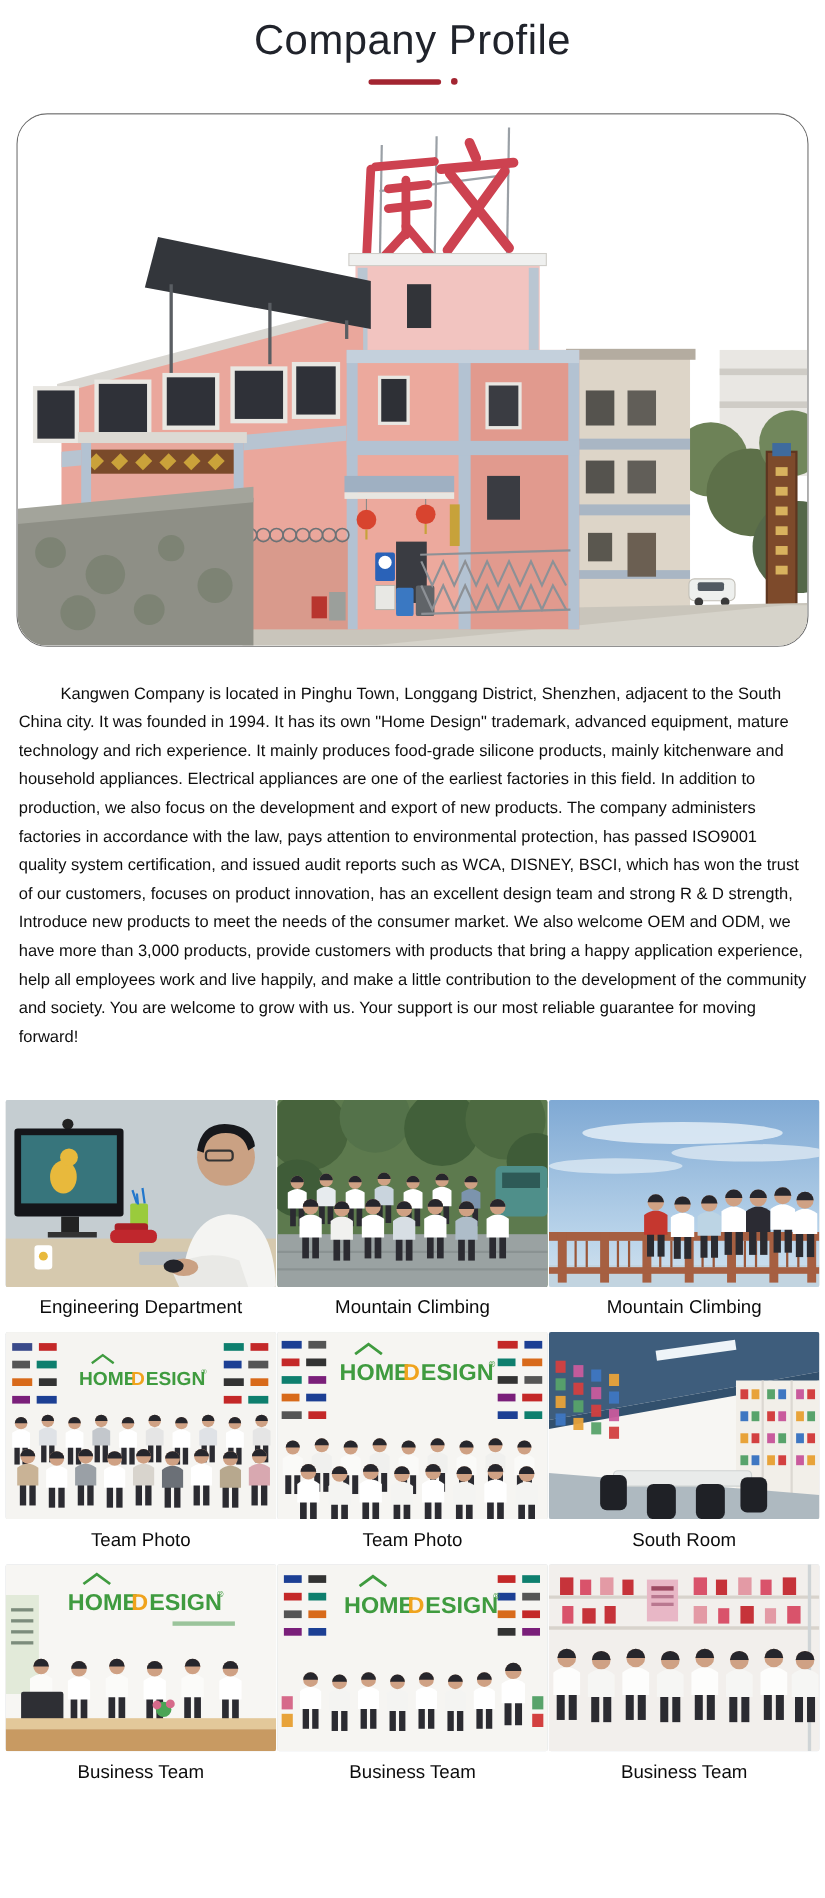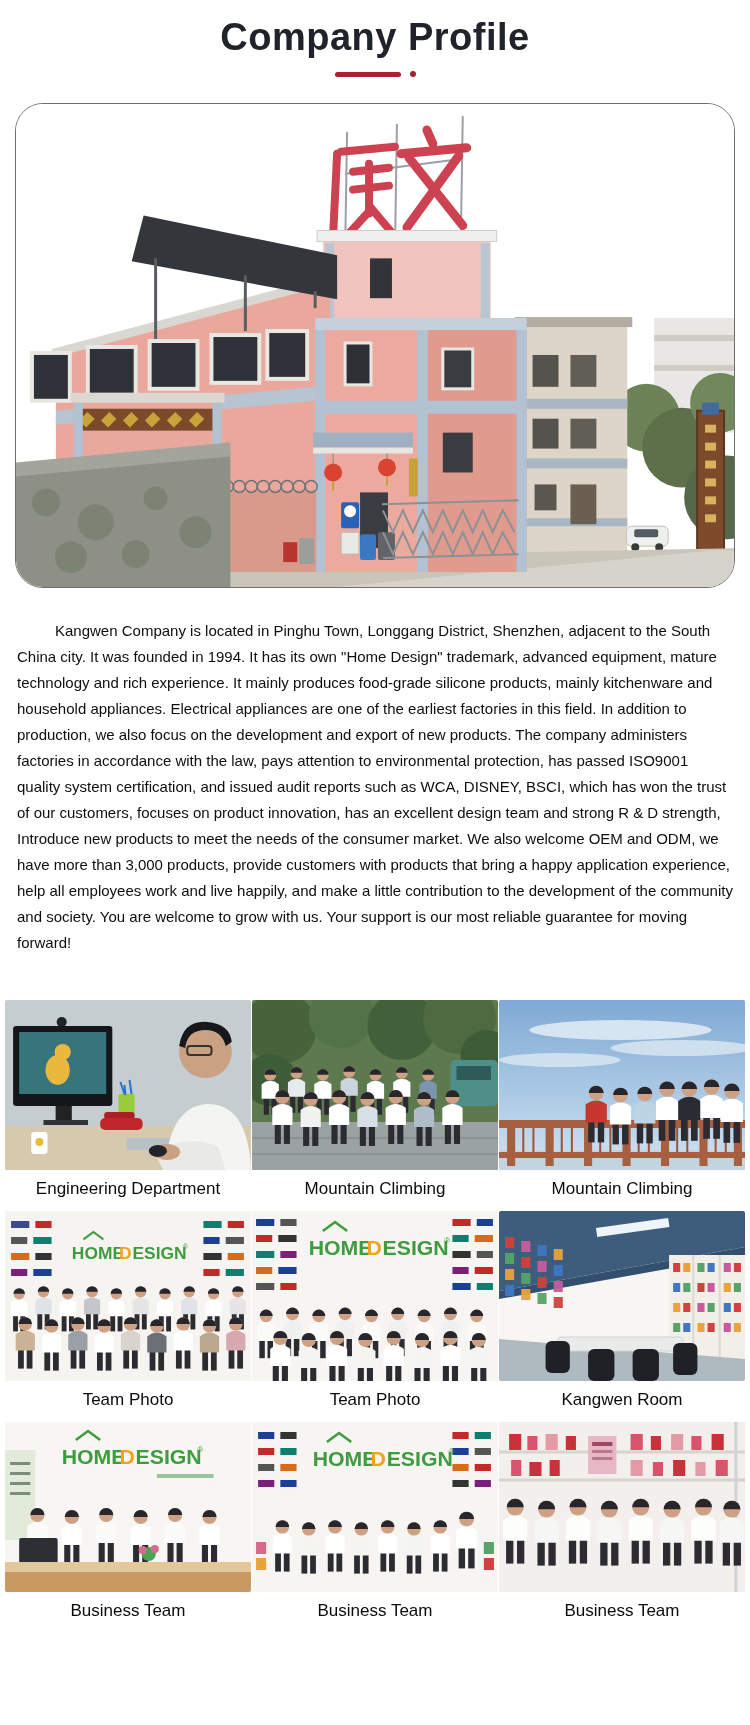--- a/index.html
+++ b/index.html
@@ -1,18 +1,18 @@
 <!DOCTYPE html>
 <html style="--accent: #a32531;"><head>
 <meta charset="utf-8">
 <style>
   :root { --accent:#a32531; }
   html,body { margin:0; padding:0; background:#ffffff; }
   body { width:750px; font-family:"Liberation Sans", sans-serif; color:#111; }
-  .page-title { margin:16px 0 0; text-align:center; font-size:38px; font-weight:700;
+  .page-title { margin:16px 0 0; text-align:center; font-size:38px; font-weight:400;
                 color:#20232b; letter-spacing:.5px; }
   .title-underline { display:flex; justify-content:center; align-items:center;
                      gap:9px; margin-top:11px; height:8px; }
   .title-underline .bar { width:66px; height:5px; border-radius:3px; background:var(--accent); }
   .title-underline .dot { width:6px; height:6px; border-radius:50%; background:var(--accent); }
   .building-figure { margin:25px 15px 0; width:720px; height:485px; box-sizing:border-box;
                      border:1px solid #6e6e6e; border-radius:28px; overflow:hidden; background:#fff; }
   .building-figure svg { display:block; width:100%; height:100%; }
   .about-text { margin:30px 17px 0; font-size:15px; line-height:26px; color:#0e0e0e;
                 text-indent:38px; text-align:left; }
@@ -506,21 +506,21 @@
           <polygon points="0,128 243,148 243,170 0,170" fill="#aeb9c0"></polygon>
           <rect x="58" y="126" width="124" height="14" rx="4" fill="#e9ebea" stroke="#cfd3d2"></rect>
           <g fill="#1f2126">
             <rect x="46" y="130" width="24" height="32" rx="6"></rect>
             <rect x="88" y="138" width="26" height="32" rx="6"></rect>
             <rect x="132" y="138" width="26" height="32" rx="6"></rect>
             <rect x="172" y="132" width="24" height="32" rx="6"></rect>
           </g>
         </svg>
       </figure>
-      <div class="caption">Kangwen Room</div>
+      <div class="caption">South Room</div>
     </div>
 
     <div class="cell">
       <figure>
         <svg viewBox="0 0 243 170" preserveAspectRatio="none">
           <rect width="243" height="170" fill="#f7f6f3"></rect>
           <rect x="0" y="28" width="30" height="90" fill="#e2ead9"></rect>
           <g fill="#7c8c7c">
             <rect x="5" y="40" width="20" height="3"></rect>
               <rect x="5" y="50" width="20" height="3"></rect>

